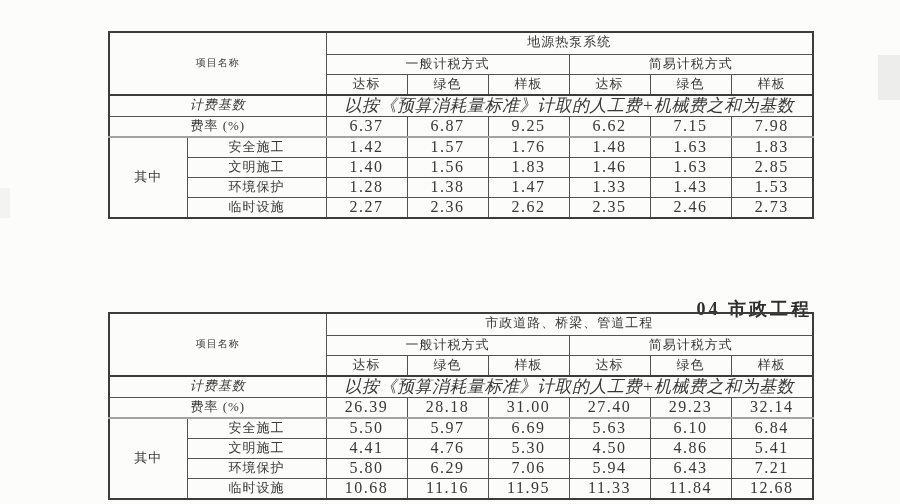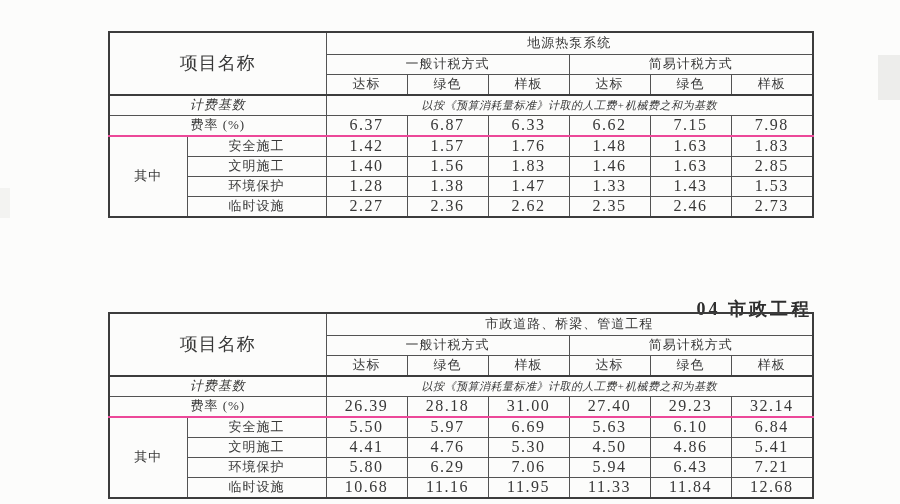--- a/index.html
+++ b/index.html
@@ -25,26 +25,26 @@
 
   .fee-table td{
     border:1px solid #535353;
     text-align:center;vertical-align:middle;
     font-size:13px;line-height:1.15;
     letter-spacing:1px;
     padding:0 2px;
     white-space:nowrap;overflow:hidden;
     height:19px;
   }
-  .fee-table tr.r-title td{height:21px;}
+  .fee-table tr.r-title td{height:21px;font-family:Liberation Mono, monospace;}
   .fee-table tr.r-base td{border-top:2px solid #3c3c3c;font-style:italic;}
-  .fee-table tr.r-d1 td{border-top:2px solid #ec4899;}
+  .fee-table tr.r-d1 td{border-top:2px solid #a3a3a3;}
   .fee-table td.num{letter-spacing:1.5px;font-size:16px;}
-  .fee-table td.base-text{font-size:11px;letter-spacing:.5px;}
-  .fee-table td.proj{font-size:18px;}
+  .fee-table td.base-text{font-size:17px;letter-spacing:.5px;}
+  .fee-table td.proj{font-size:10px;}
 
   .note{
     position:absolute;left:108px;top:215px;width:784px;
     font-size:14px;line-height:18px;letter-spacing:.3px;
     color:#404040;text-align:left;
   }
   .heading{
     position:absolute;left:108px;top:297px;width:704px;
     text-align:right;font-weight:bold;font-size:18px;
     letter-spacing:3px;color:#2e2e2e;
@@ -86,21 +86,21 @@
         <td>样板</td>
       </tr>
       <tr class="r-base">
         <td colspan="2">计费基数</td>
         <td class="base-text" colspan="6">以按《预算消耗量标准》计取的人工费+机械费之和为基数</td>
       </tr>
       <tr class="r-rate">
         <td colspan="2">费率 (%)</td>
         <td class="num">6.37</td>
         <td class="num">6.87</td>
-        <td class="num">6.33</td>
+        <td class="num">9.25</td>
         <td class="num">6.62</td>
         <td class="num">7.15</td>
         <td class="num">7.98</td>
       </tr>
       <tr class="r-d1">
         <td rowspan="4">其中</td>
         <td>安全施工</td>
         <td class="num">1.42</td>
         <td class="num">1.57</td>
         <td class="num">1.76</td>

